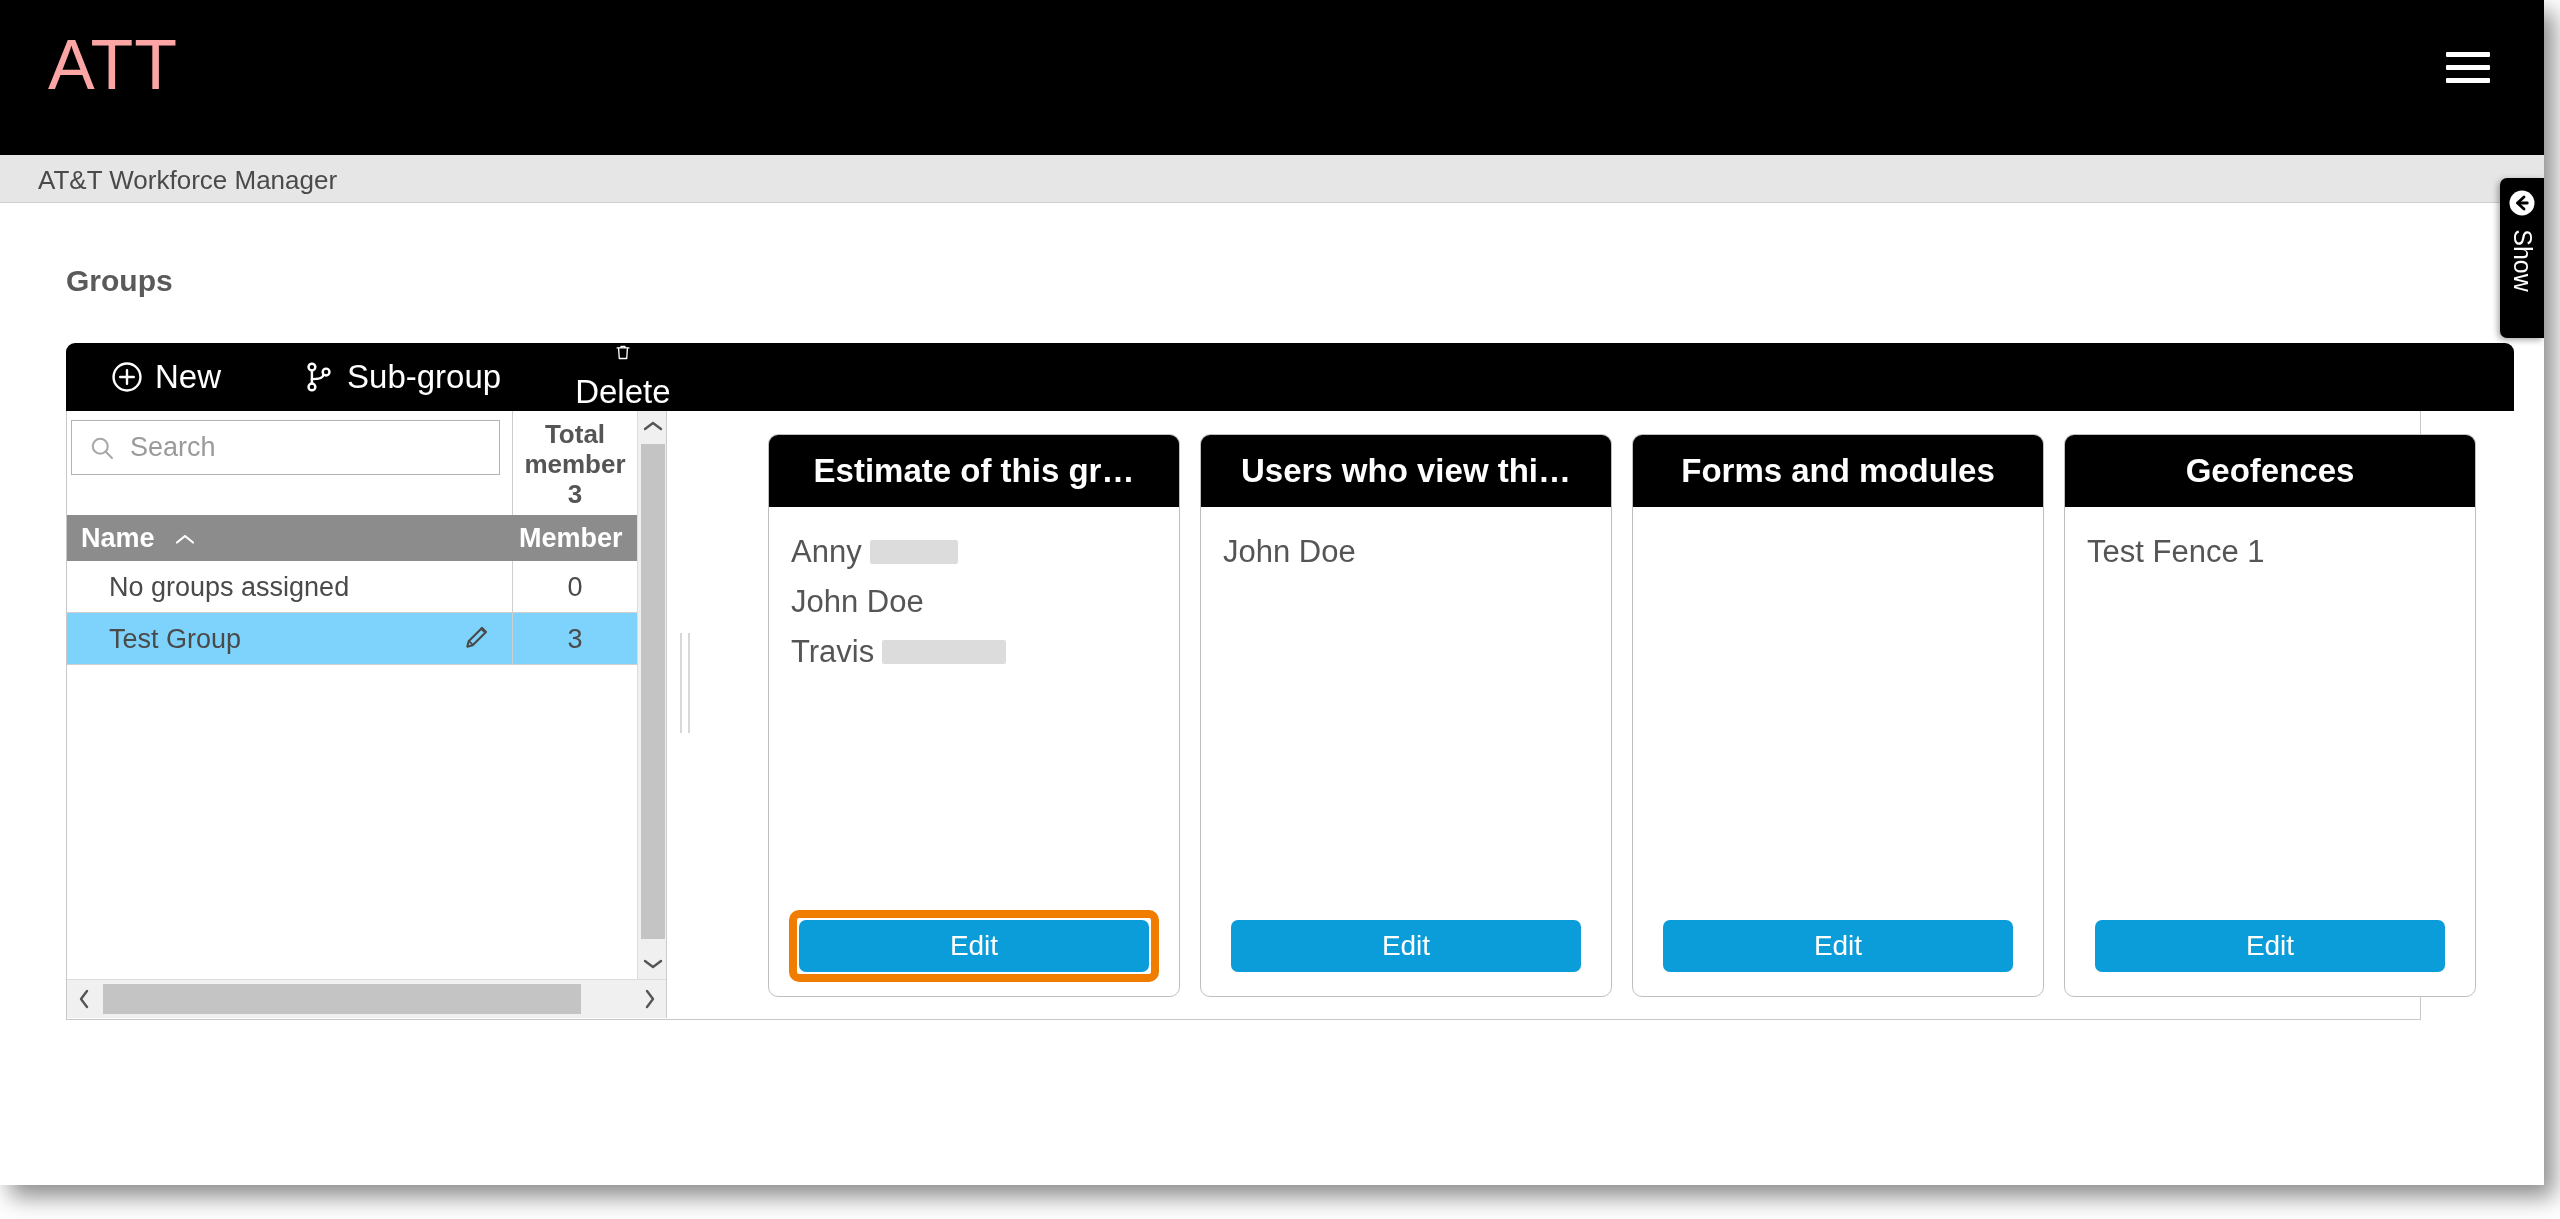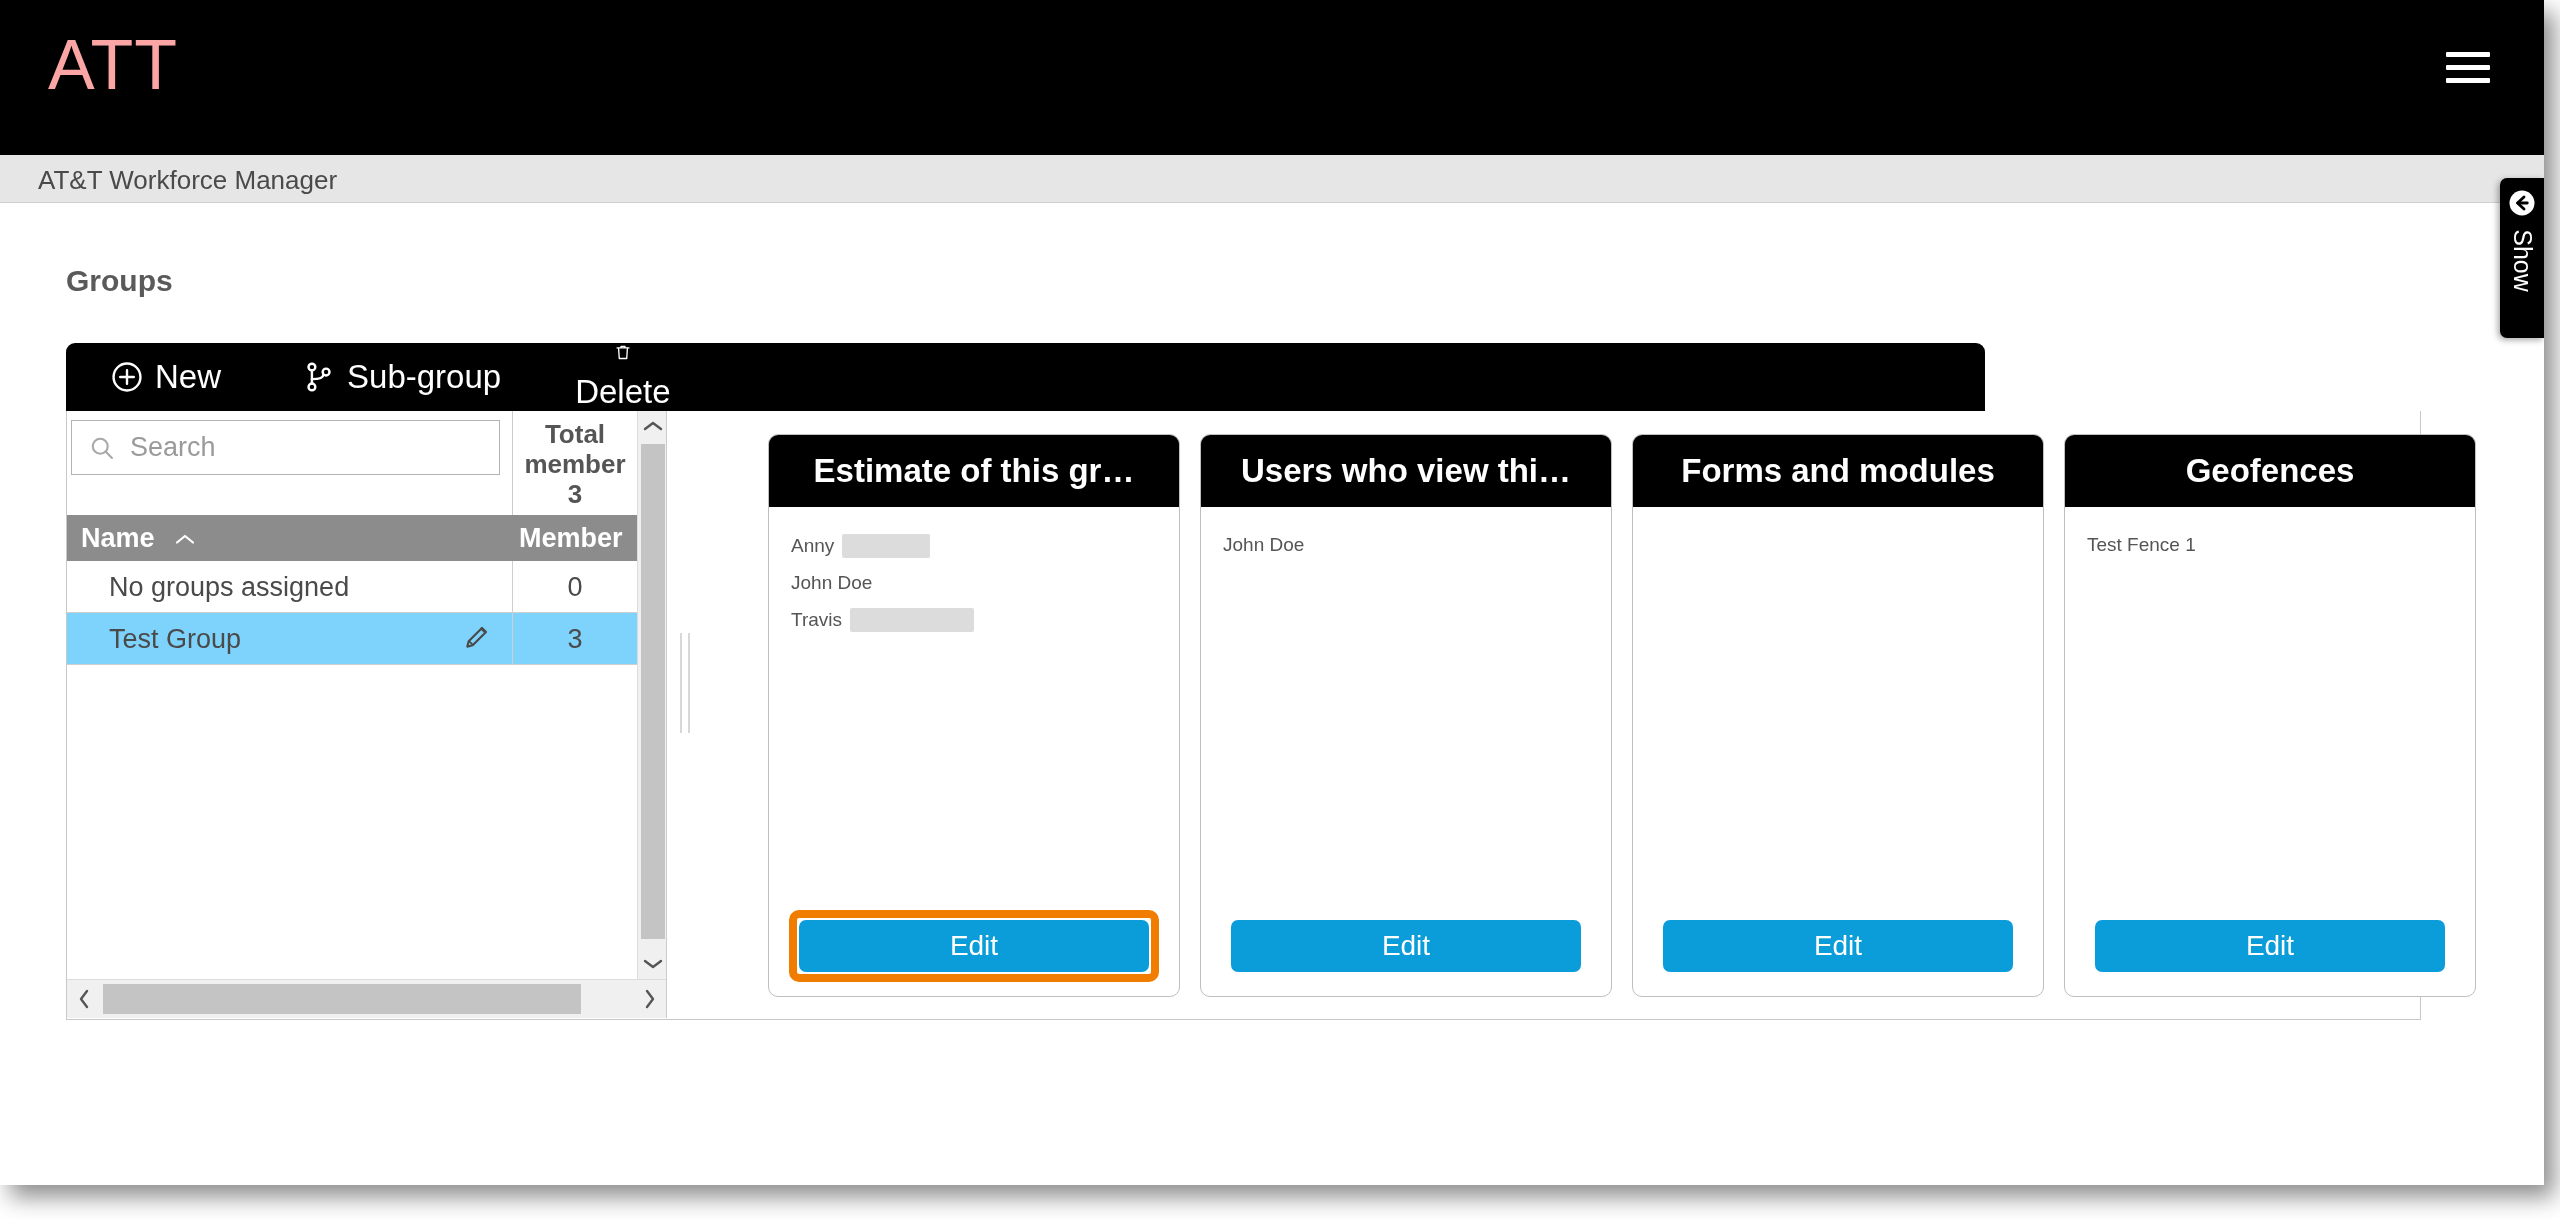--- a/index.html
+++ b/index.html
@@ -56,21 +56,21 @@
   #content { position: absolute; left: 0; top: 204px; width: 2544px; height: 981px; background:#fff; }
 
   #page-title {
     position: absolute; left: 66px; top: 60px;
     font-size: 30px; font-weight: bold; color: #5a5a5a;
   }
 
   
   #toolbar {
     position: absolute; left: 66px; top: 139px;
-    width: 1919px; height: 68px;
+    width: 2448px; height: 68px;
     background: #000000;
     border-radius: 9px 9px 0 0;
     display: flex; align-items: center;
   }
   .tb-btn {
     display: flex; align-items: center; gap: 11px;
     color: #ffffff; font-size: 33px;
     cursor: pointer; height: 68px;
     padding: 0 4px;
   }
@@ -210,21 +210,21 @@
   #card-3 { left: 1361px; }
   .card-head {
     height: 72px; background: #000000;
     border-radius: 9px 9px 0 0;
     color: #ffffff; font-size: 33px; font-weight: bold;
     display: flex; align-items: center; justify-content: center;
     white-space: nowrap; overflow: hidden;
   }
   .card-body { padding: 20px 0 0 0; }
   .card-item {
-    font-size: 19px; color: #555555;
+    font-size: 31px; color: #555555;
     padding: 7px 0 7px 22px;
     display: flex; align-items: center; gap: 8px;
     white-space: nowrap;
   }
   .redact { display: inline-block; height: 24px; background: #dcdcdc; border-radius: 2px; }
   .edit-btn {
     position: absolute; left: 30px; bottom: 24px;
     width: 350px; height: 52px;
     background: #0b9dd9; border-radius: 7px;
     color: #ffffff; font-size: 28px;

